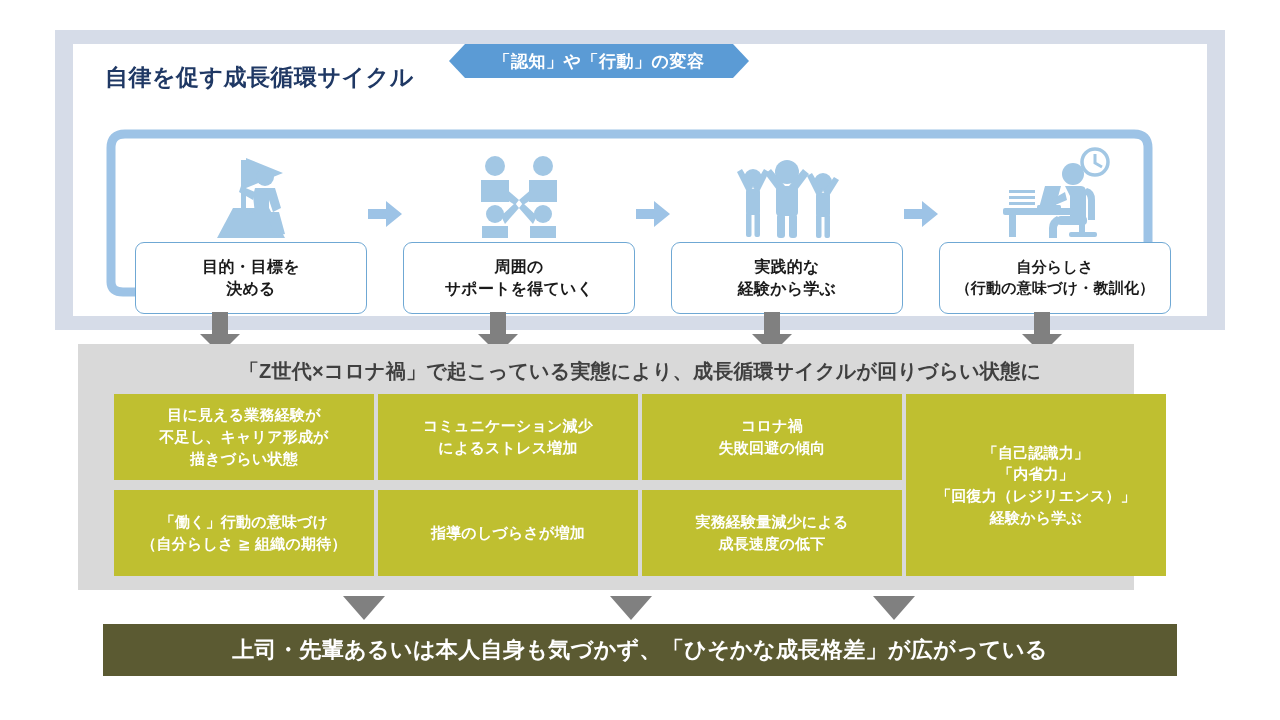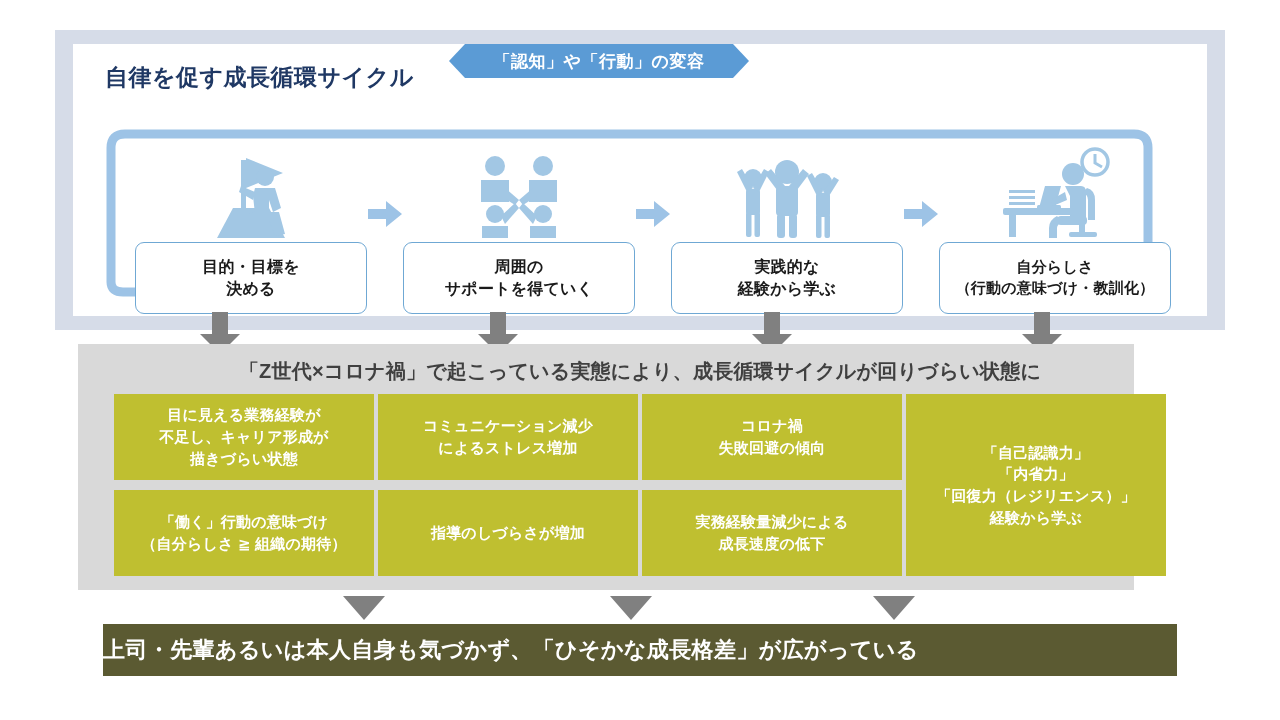--- a/index.html
+++ b/index.html
@@ -204,21 +204,21 @@
   
   .conclusion {
     position: absolute;
     left: 103px;
     top: 624px;
     width: 1074px;
     height: 52px;
     background: #5b5a32;
     display: flex;
     align-items: center;
-    justify-content: flex-start;
+    justify-content: center;
   }
   .conclusion-text {
     font-size: 22px;
     font-weight: bold;
     color: #ffffff;
     letter-spacing: 0.4px;
     white-space: nowrap;
   }
 </style>
 </head>

